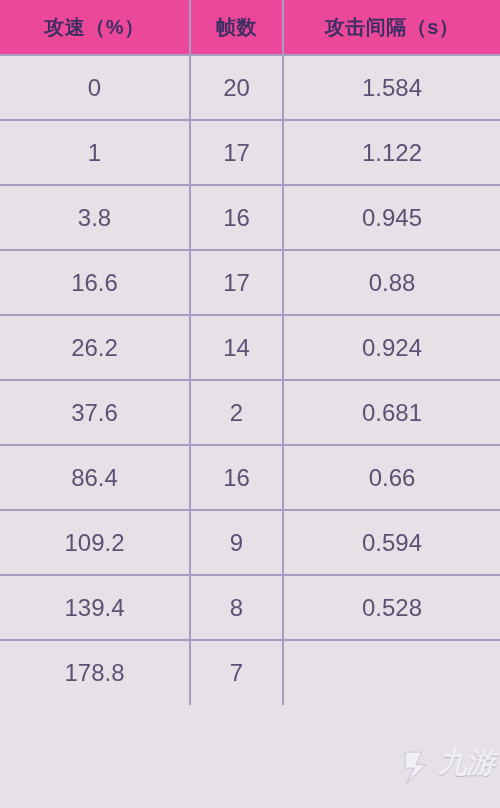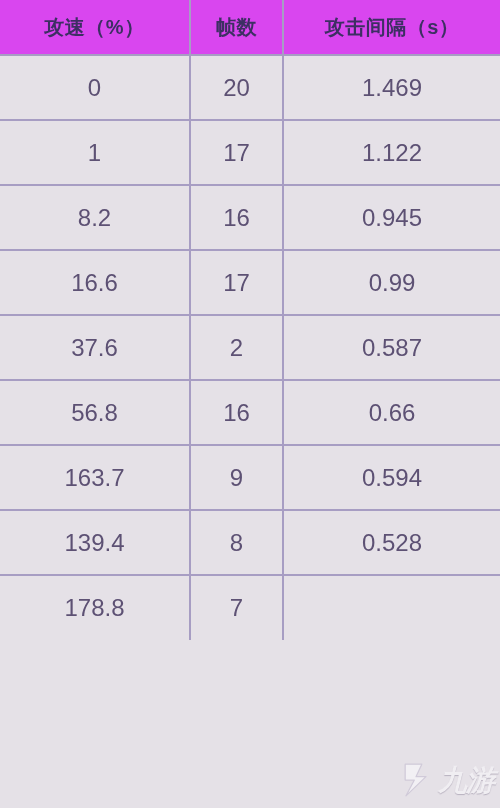--- a/index.html
+++ b/index.html
@@ -23,21 +23,21 @@
     background: #e5e1e7;
   }
 
   #attack-speed-table col.col-atkspeed { width: 190px; }
   #attack-speed-table col.col-frames   { width: 93px;  }
   #attack-speed-table col.col-interval { width: 217px; }
 
   
   thead tr {
     height: 55px;
-    background: #d946ef;
+    background: #ec4899;
   }
   thead th {
     font-size: 20px;
     font-weight: bold;
     color: #3d2f63;
     text-align: center;
     vertical-align: middle;
     padding: 0;
     letter-spacing: 0.5px;
     border-bottom: 2px solid #a79dc3;
@@ -66,23 +66,22 @@
     border-right: 2px solid #a79dc3;
   }
   tbody tr:last-child td {
     border-bottom: none;
   }
 
   
   #watermark {
     position: absolute;
     right: 6px;
-    bottom: 8px;
+    bottom: 20px;
     display: flex;
-    align-items: center;
     gap: 2px;
     pointer-events: none;
     opacity: 0.92;
   }
   #watermark .wm-mark {
     width: 40px;
     height: 40px;
     display: block;
   }
   #watermark .wm-text {
@@ -109,49 +108,54 @@
     <tr>
       <th class="c-atkspeed">攻速（%）</th>
       <th class="c-frames">帧数</th>
       <th class="c-interval">攻击间隔（s）</th>
     </tr>
   </thead>
   <tbody>
     <tr>
       <td class="c-atkspeed">0</td>
       <td class="c-frames">20</td>
-      <td class="c-interval">1.469</td>
+      <td class="c-interval">1.584</td>
     </tr>
     <tr>
       <td class="c-atkspeed">1</td>
       <td class="c-frames">17</td>
       <td class="c-interval">1.122</td>
     </tr>
     <tr>
-      <td class="c-atkspeed">8.2</td>
+      <td class="c-atkspeed">3.8</td>
       <td class="c-frames">16</td>
       <td class="c-interval">0.945</td>
     </tr>
     <tr>
       <td class="c-atkspeed">16.6</td>
       <td class="c-frames">17</td>
-      <td class="c-interval">0.99</td>
+      <td class="c-interval">0.88</td>
+    </tr>
+    <tr>
+      <td class="c-atkspeed">26.2</td>
+      <td class="c-frames">14</td>
+      <td class="c-interval">0.924</td>
     </tr>
     <tr>
       <td class="c-atkspeed">37.6</td>
       <td class="c-frames">2</td>
-      <td class="c-interval">0.587</td>
+      <td class="c-interval">0.681</td>
     </tr>
     <tr>
-      <td class="c-atkspeed">56.8</td>
+      <td class="c-atkspeed">86.4</td>
       <td class="c-frames">16</td>
       <td class="c-interval">0.66</td>
     </tr>
     <tr>
-      <td class="c-atkspeed">163.7</td>
+      <td class="c-atkspeed">109.2</td>
       <td class="c-frames">9</td>
       <td class="c-interval">0.594</td>
     </tr>
     <tr>
       <td class="c-atkspeed">139.4</td>
       <td class="c-frames">8</td>
       <td class="c-interval">0.528</td>
     </tr>
     <tr>
       <td class="c-atkspeed">178.8</td>

